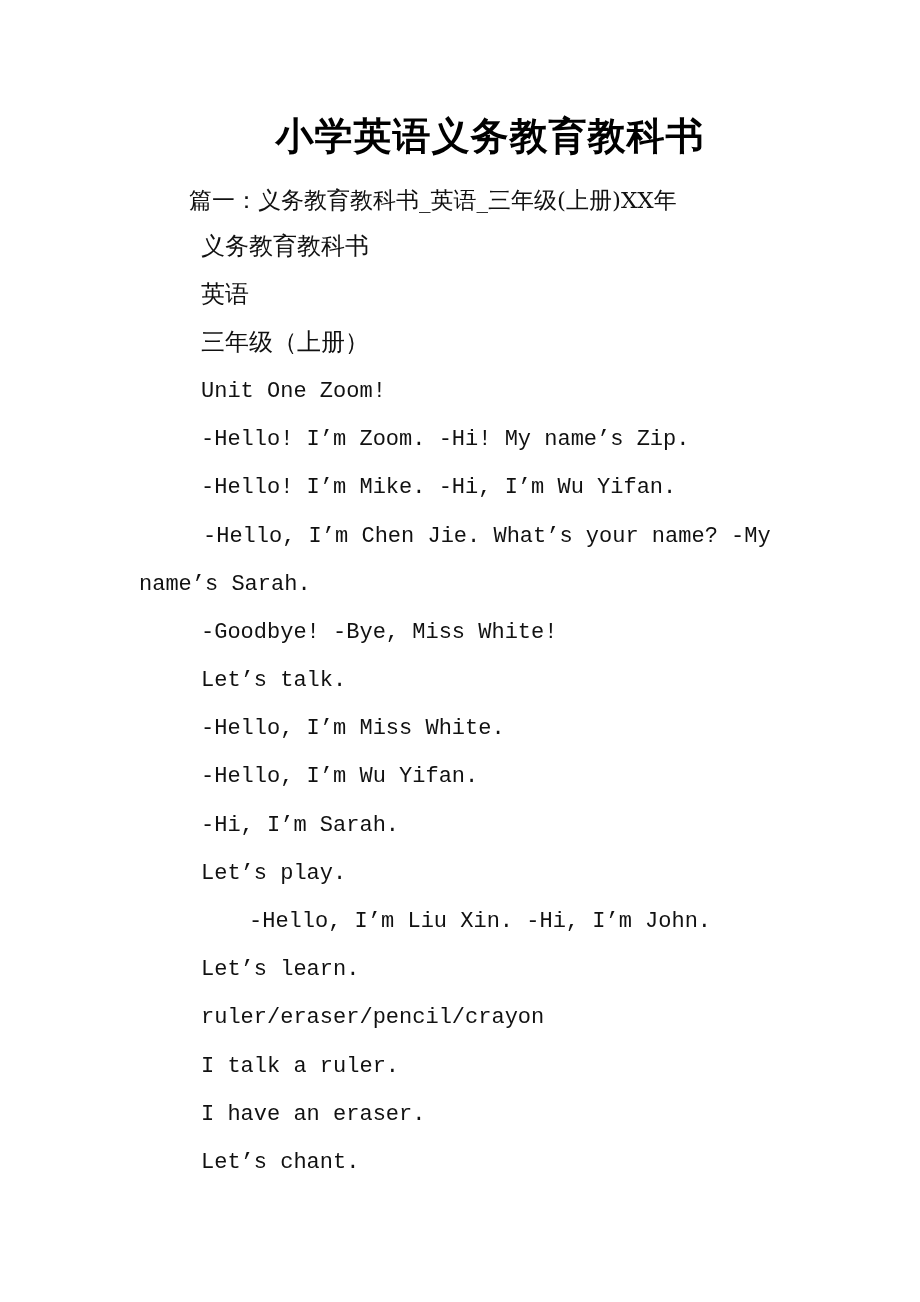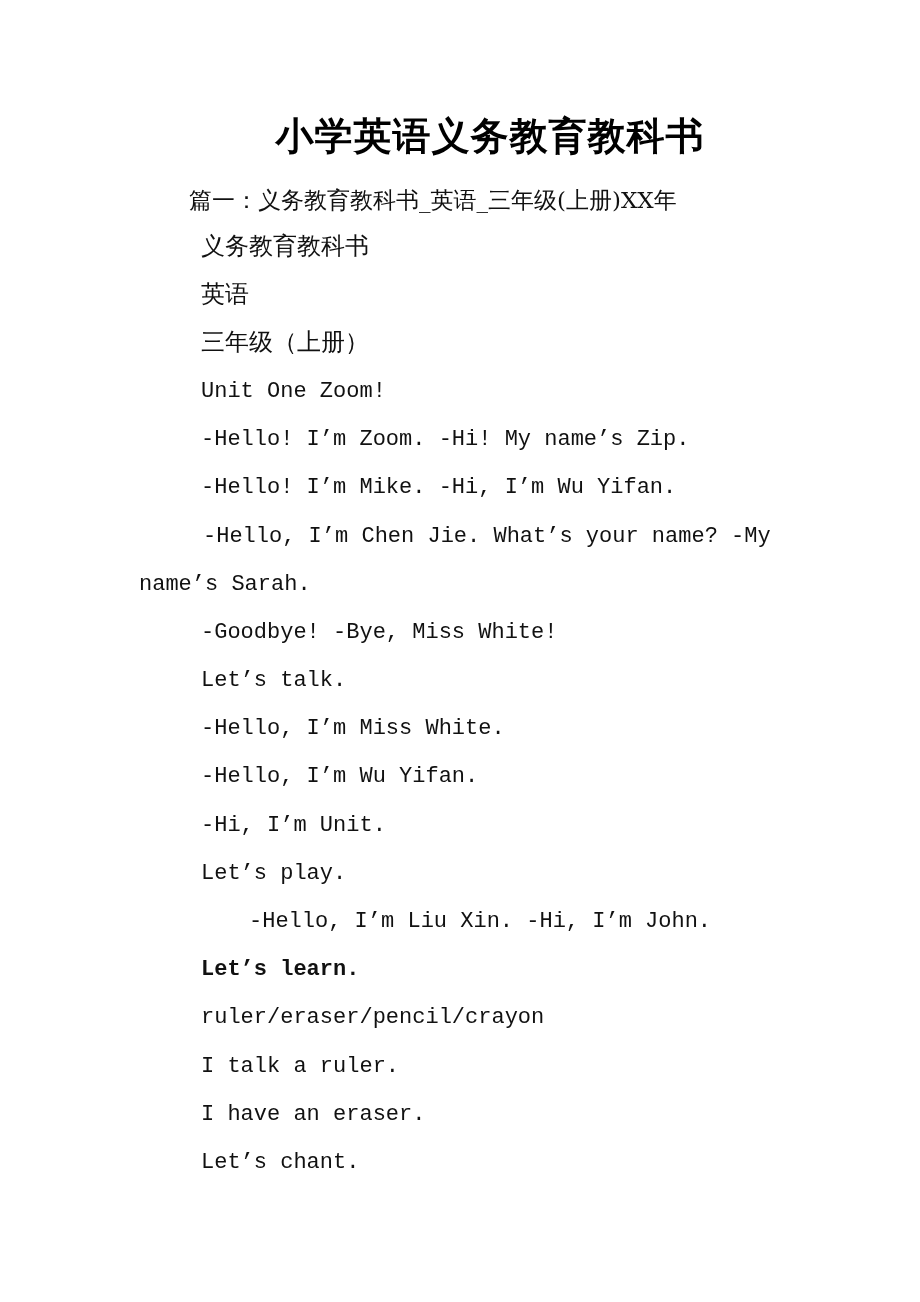--- a/index.html
+++ b/index.html
@@ -76,21 +76,21 @@
   <div class="line cjk" style="top:326px;">三年级（上册）</div>
   <div class="line" style="top:376px;">Unit One Zoom!</div>
   <div class="line" style="top:424px;">-Hello! I’m Zoom. -Hi! My name’s Zip.</div>
   <div class="line" style="top:472px;">-Hello! I’m Mike. -Hi, I’m Wu Yifan.</div>
   <div class="line indent-extra" style="top:521px;">-Hello, I’m Chen Jie. What’s your name? -My</div>
   <div class="line wrap-cont" style="top:569px;">name’s Sarah.</div>
   <div class="line" style="top:617px;">-Goodbye! -Bye, Miss White!</div>
   <div class="line" style="top:665px;">Let’s talk.</div>
   <div class="line" style="top:713px;">-Hello, I’m Miss White.</div>
   <div class="line" style="top:761px;">-Hello, I’m Wu Yifan.</div>
-  <div class="line" style="top:810px;">-Hi, I’m Unit.</div>
+  <div class="line" style="top:810px;">-Hi, I’m Sarah.</div>
   <div class="line" style="top:858px;">Let’s play.</div>
   <div class="line" style="top:906px;margin-left:48px;">-Hello, I’m Liu Xin. -Hi, I’m John.</div>
-  <div class="line" style="top:954px;font-weight:bold;">Let’s learn.</div>
+  <div class="line" style="top:954px;">Let’s learn.</div>
   <div class="line" style="top:1002px;">ruler/eraser/pencil/crayon</div>
   <div class="line" style="top:1051px;">I talk a ruler.</div>
   <div class="line" style="top:1099px;font-family:Liberation Mono, monospace;">I have an eraser.</div>
   <div class="line" style="top:1147px;">Let’s chant.</div>
 </div>
 
 </body></html>

